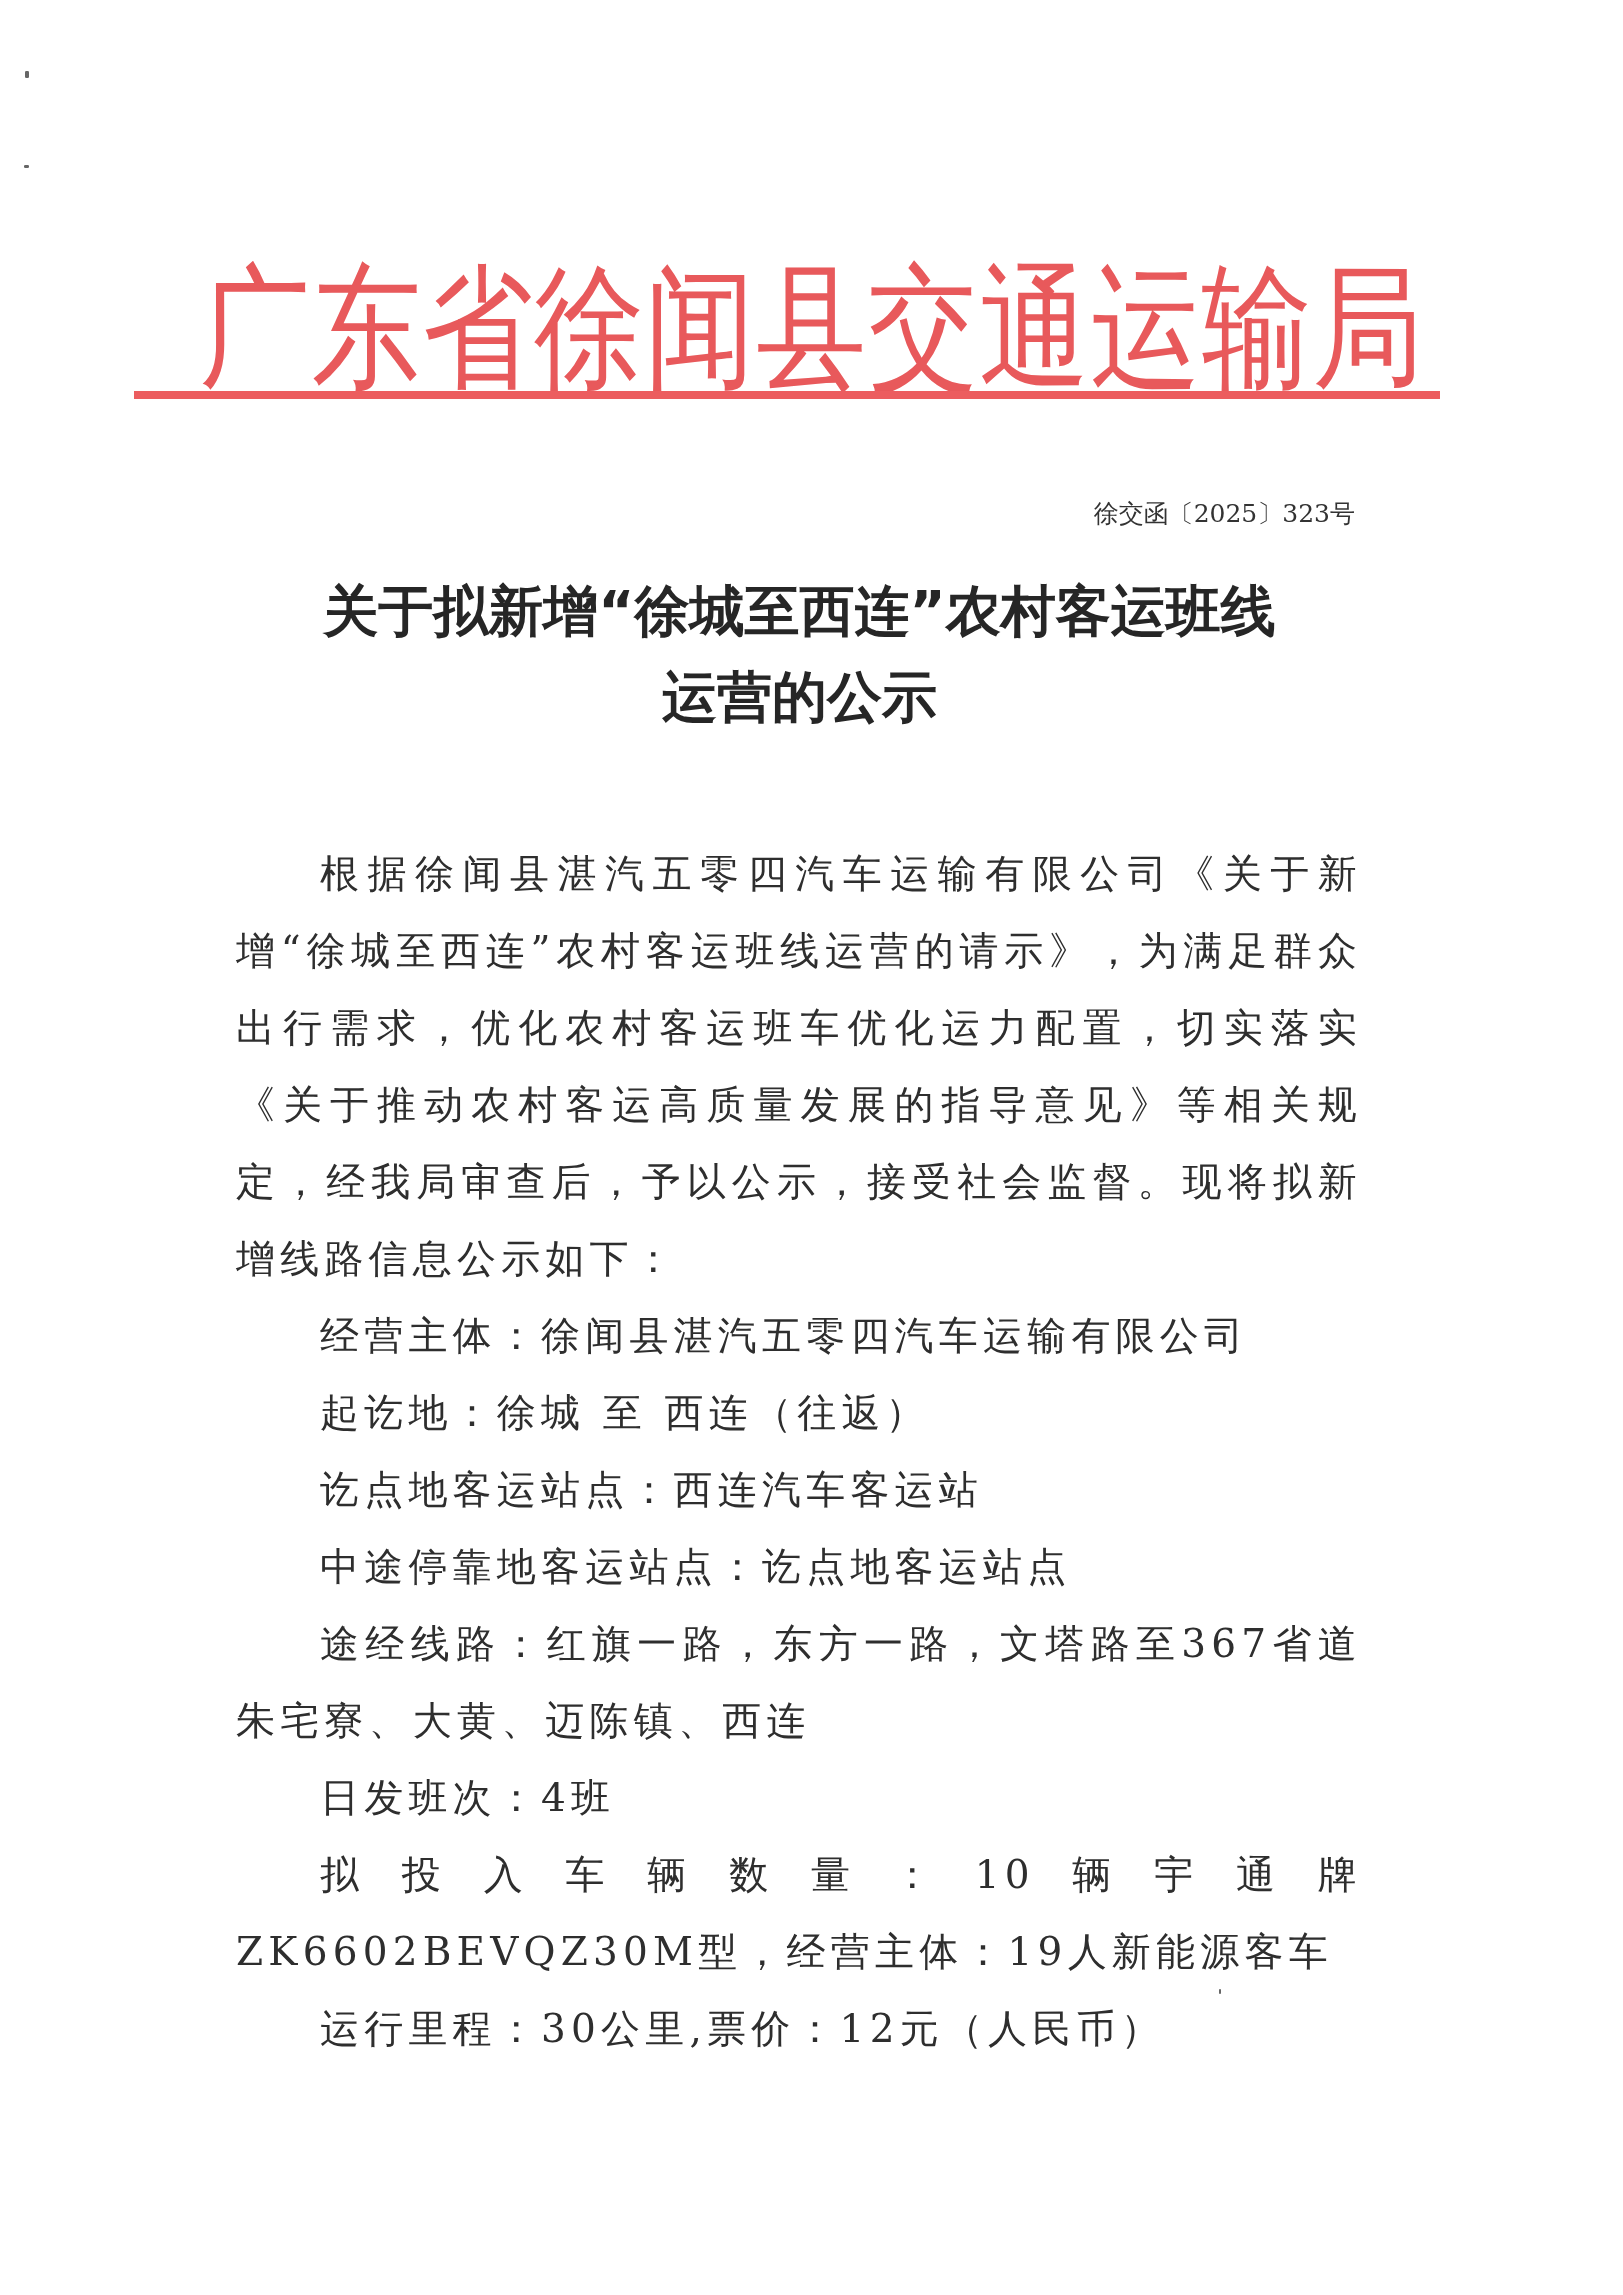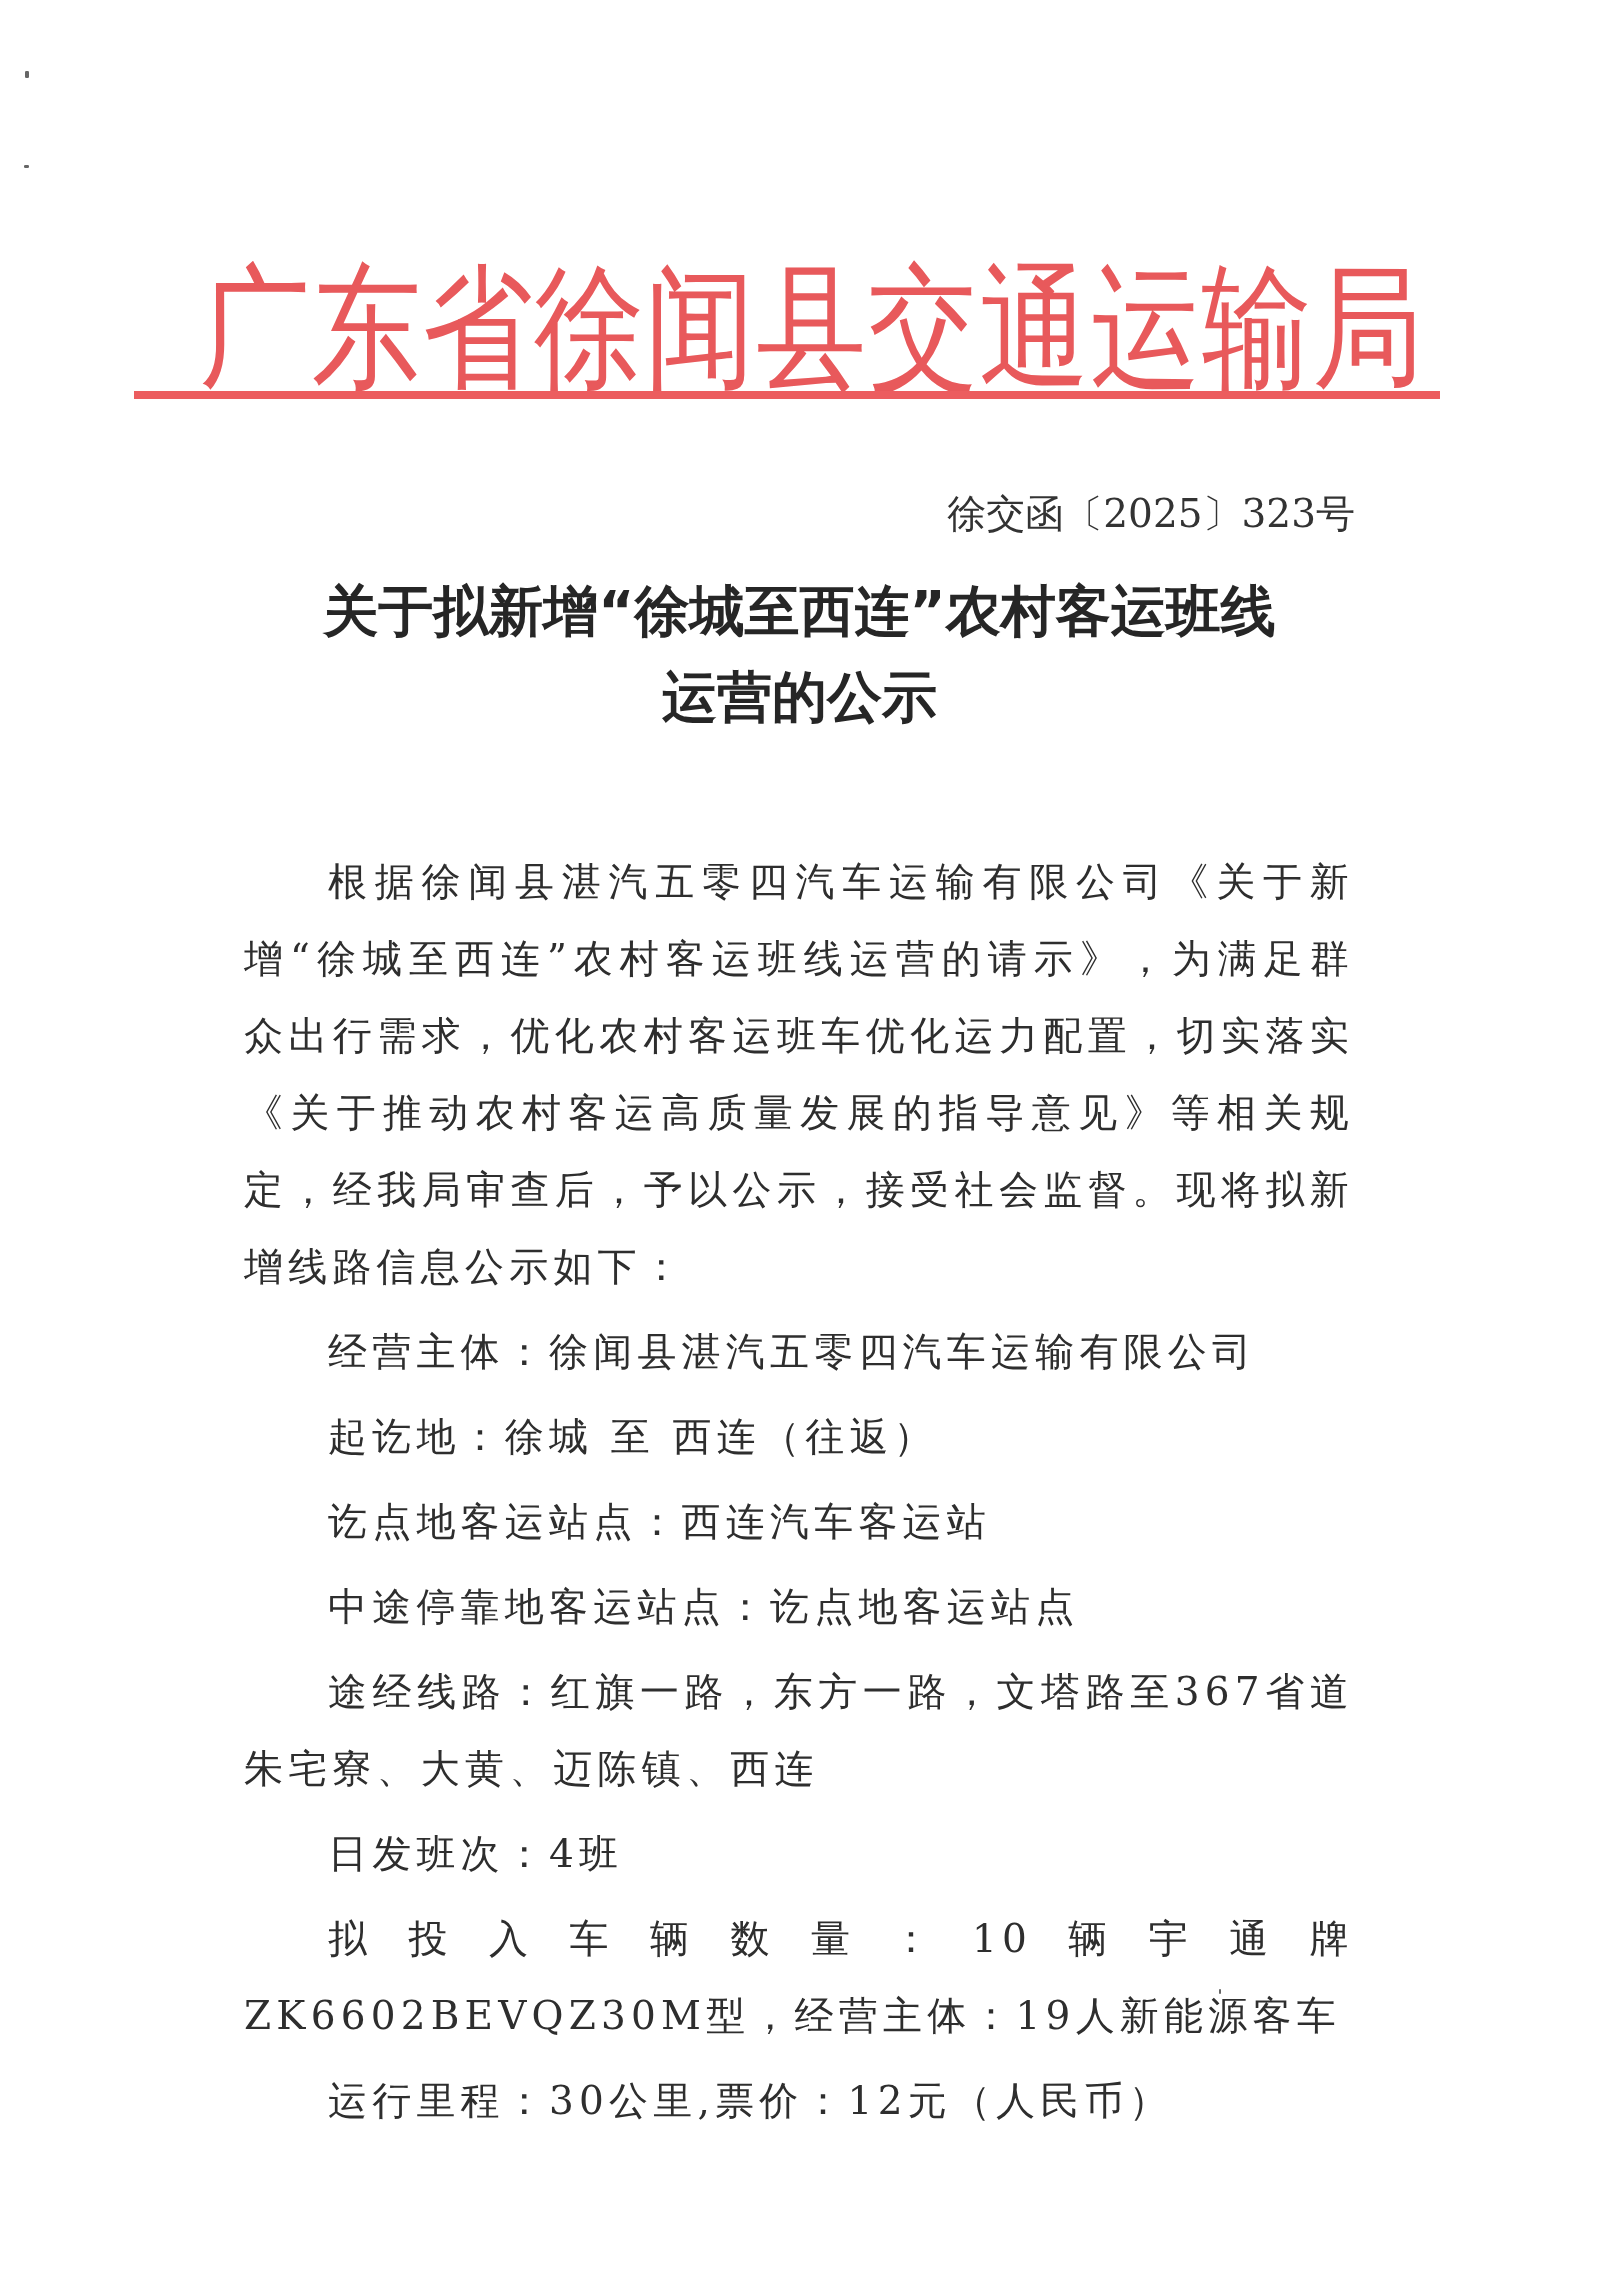--- a/index.html
+++ b/index.html
@@ -49,21 +49,21 @@
       height: 7.9px;
       background: #ec5d5f;
     }
     .doc-number {
       position: absolute;
       left: 897px;
       top: 488px;
       width: 458px;
       text-align: right;
       font-family: "DejaVu Serif", "Liberation Serif", serif;
-      font-size: 39px;
+      font-size: 25px;
       line-height: 52px;
       color: #333;
       white-space: nowrap;
     }
     .doc-title {
       position: absolute;
       left: 184px;
       top: 568px;
       width: 1231px;
       text-align: center;
@@ -79,21 +79,21 @@
       left: 236px;
       top: 835px;
       width: 1126px;
       font-family: "DejaVu Serif", "Liberation Serif", serif;
       font-size: 39px;
       line-height: 77px;
       color: #2e2e2e;
       letter-spacing: 5.2px;
     }
     .body-text p {
-      margin: 8px;
+      margin: 0;
       text-indent: 84px;
       text-align: justify;
     }
     .field {
       display: block;
     }
   </style>
 </head>
 <body>
 

